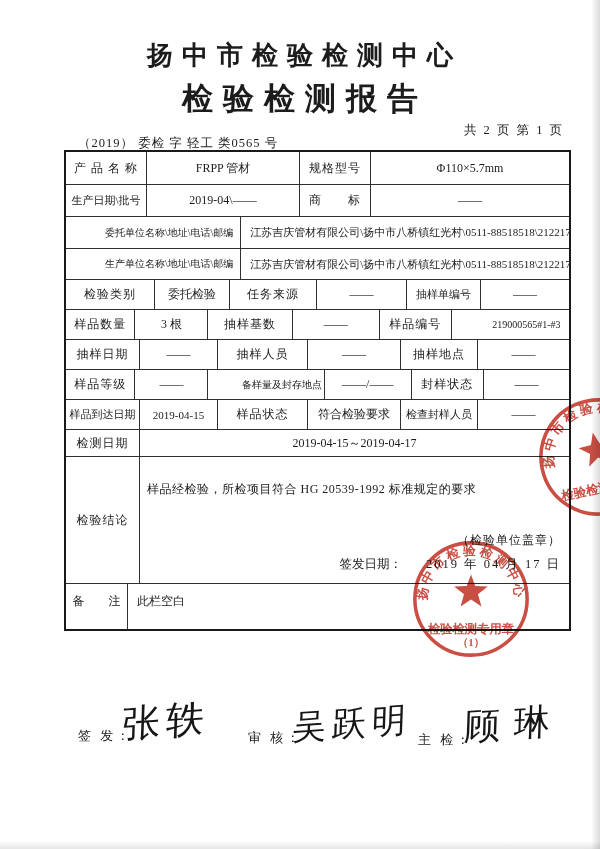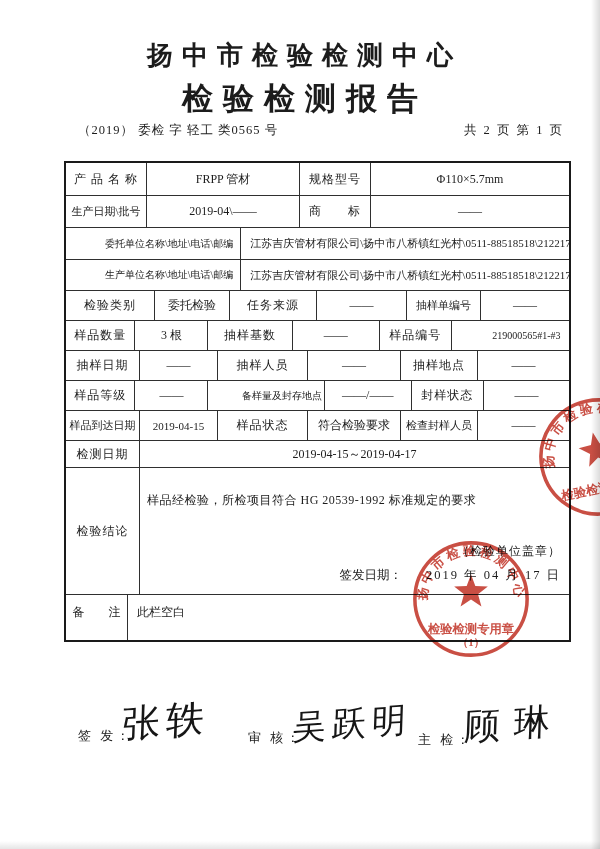--- a/index.html
+++ b/index.html
@@ -14,25 +14,25 @@
   .edge-right{position:absolute;top:0;right:0;width:9px;height:100%;
     background:linear-gradient(to right, rgba(0,0,0,0.0), rgba(0,0,0,0.14));z-index:9;}
   .edge-bottom{position:absolute;bottom:0;left:0;width:100%;height:8px;
     background:linear-gradient(to bottom, rgba(0,0,0,0.0), rgba(0,0,0,0.10));z-index:9;}
 
   
   .org-name{position:absolute;top:38px;left:0;width:100%;text-align:center;
     font-size:26px;font-weight:bold;letter-spacing:9px;text-indent:9px;}
   .report-title{position:absolute;top:78px;left:0;width:100%;text-align:center;
     font-size:31px;font-weight:bold;letter-spacing:10px;text-indent:10px;}
-  .doc-no{position:absolute;top:122px;left:78px;font-size:12.5px;letter-spacing:1px;}
+  .doc-no{position:absolute;top:135px;left:78px;font-size:12.5px;letter-spacing:1px;}
   .page-info{position:absolute;top:122px;right:36px;font-size:12.5px;letter-spacing:2px;}
 
   
-  .doc-table{position:absolute;left:64px;top:161px;width:507px;
+  .doc-table{position:absolute;left:64px;top:150px;width:507px;
     border:2px solid #1a1a1a;box-sizing:border-box;z-index:2;background:transparent;}
   .tr{display:flex;border-bottom:1px solid #2f2f2f;box-sizing:border-box;}
   .tr.last{border-bottom:none;}
   .td{box-sizing:border-box;border-right:1px solid #2f2f2f;
     display:flex;align-items:center;justify-content:center;
     font-size:12px;text-align:center;overflow:hidden;white-space:nowrap;padding:0 2px;}
   .td.end{border-right:none;}
   .td.left{justify-content:flex-start;text-align:left;padding-left:9px;}
   .td.top{align-items:flex-start;padding-top:9px;}
   .fs11{font-size:11px;}

